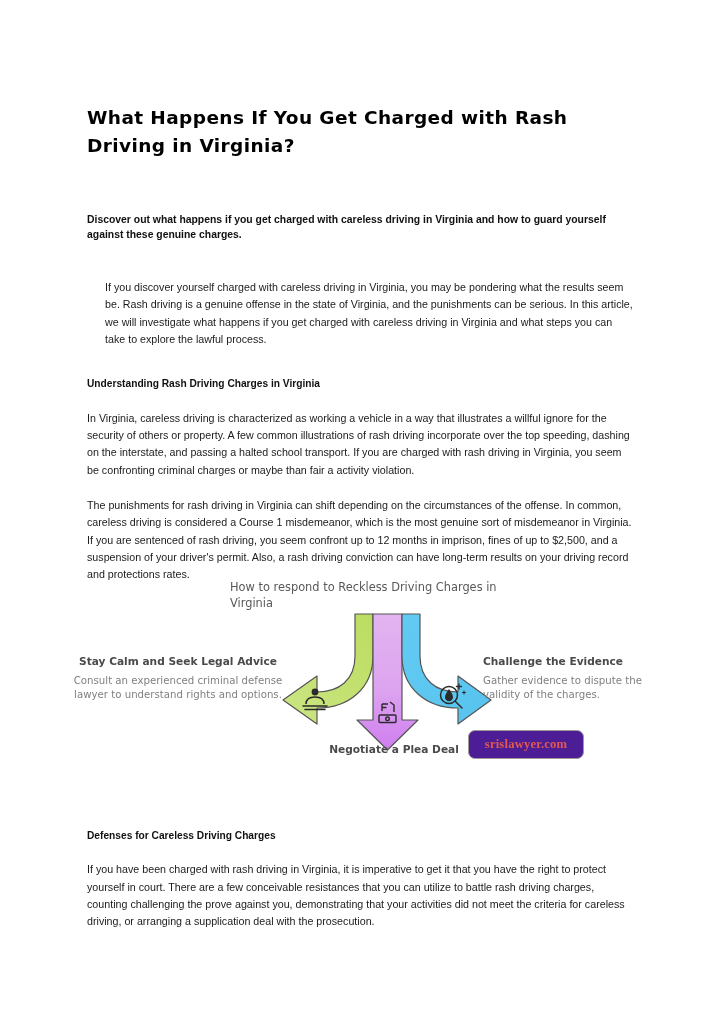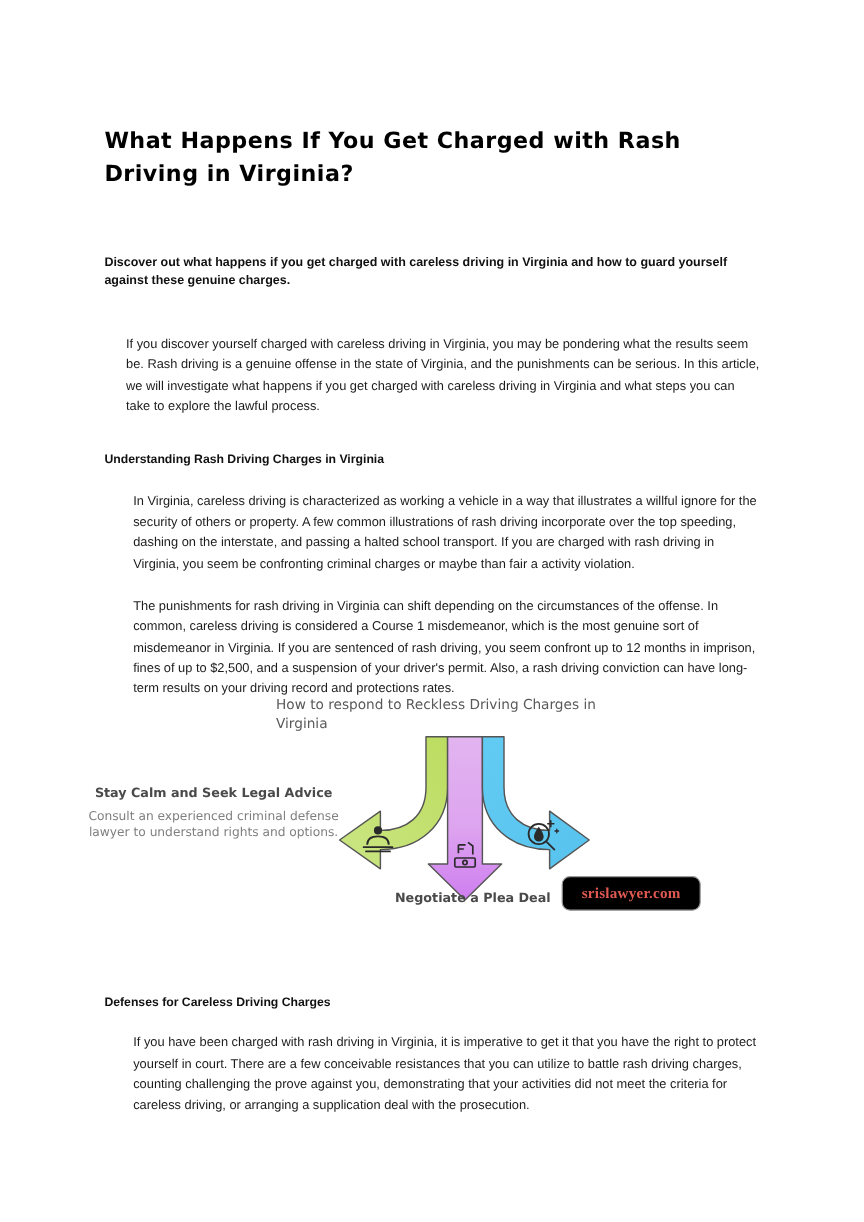--- a/index.html
+++ b/index.html
@@ -50,21 +50,21 @@
   }
 
   
   .para {
     margin: 0;
     font-size: 10.7px;
     line-height: 1.62;
     color: #1b1b1b;
   }
   .para.first-body { padding-top: 36px; margin-left: 18px; }
-  .para.after-head { padding-top: 18px; margin-left: 24px; }
+  .para.after-head { padding-top: 18px; }
 
   .sec-head {
     margin: 0;
     padding-top: 28px;
     font-size: 10.2px;
     font-weight: bold;
     color: #111111;
     line-height: 1.5;
   }
 
@@ -130,21 +130,21 @@
     text-align: center;
   }
   .badge {
     position: absolute;
     left: 468px;
     top: 730px;
     width: 114px;
     height: 27px;
     border: 1.3px solid #9b9b9b;
     border-radius: 7px;
-    background: #000000;
+    background: #4c1d95;
     display: flex;
     align-items: center;
     justify-content: center;
   }
   .badge span {
     font-family: "Liberation Serif", serif;
     font-weight: bold;
     font-size: 12.6px;
     color: #e05a52;
     letter-spacing: 0.2px;
@@ -226,20 +226,24 @@
           <path d="M183,79 L183,82 M181.5,80.5 L184.5,80.5" stroke-width="1.1" stroke-linecap="round"></path>
         </g>
       </svg>
     </div>
 
     <div class="lbl-left">
       <div class="lbl-head">Stay Calm and Seek Legal Advice</div>
       <div class="lbl-body">Consult an experienced criminal defense lawyer to understand rights and options.</div>
     </div>
 
+    <div class="lbl-right">
+      <div class="lbl-head">Challenge the Evidence</div>
+      <div class="lbl-body">Gather evidence to dispute the validity of the charges.</div>
+    </div>
 
     <div class="lbl-bottom">
       <div class="lbl-head">Negotiate a Plea Deal</div>
     </div>
 
   </div>
 
   <div class="badge">
     <span>srislawyer.com</span>
   </div>

